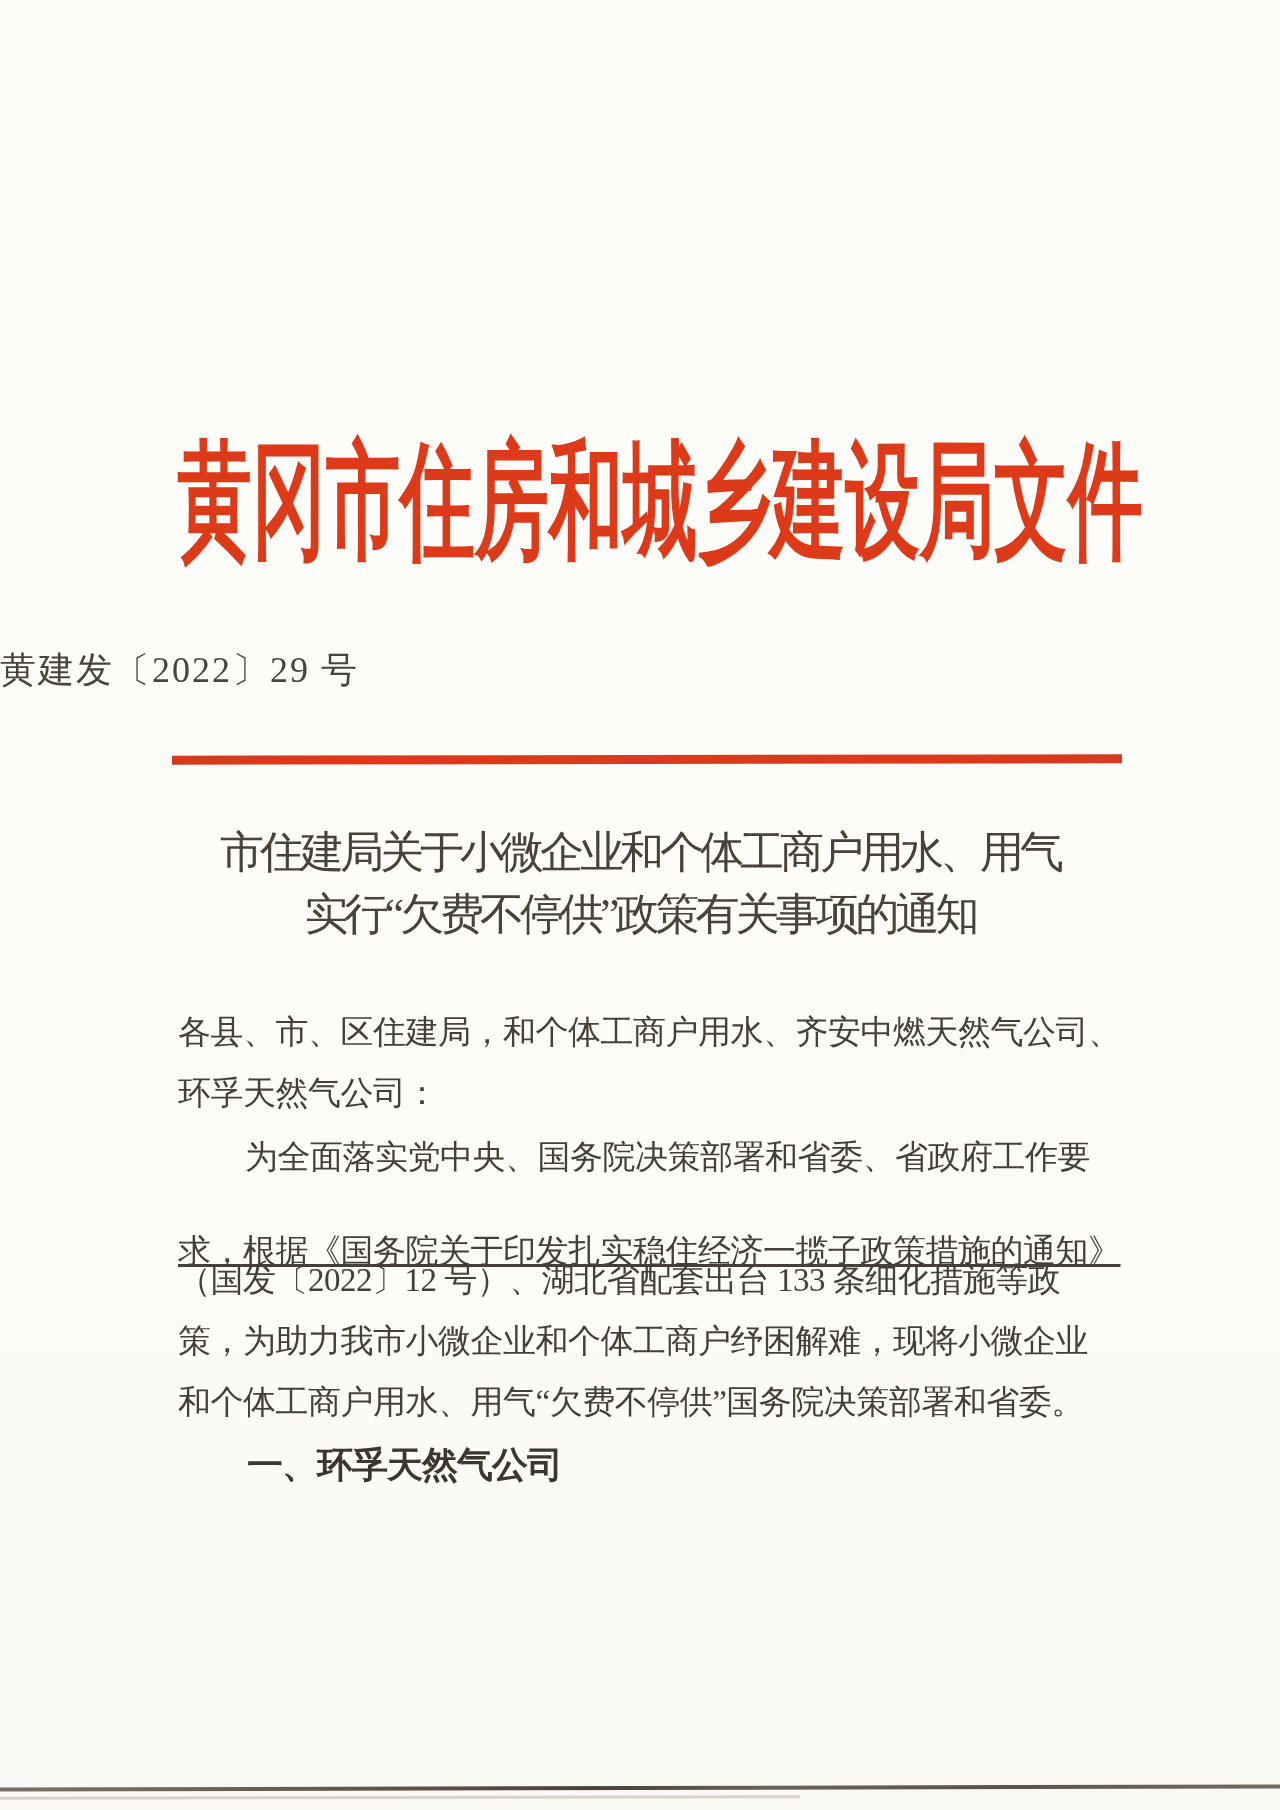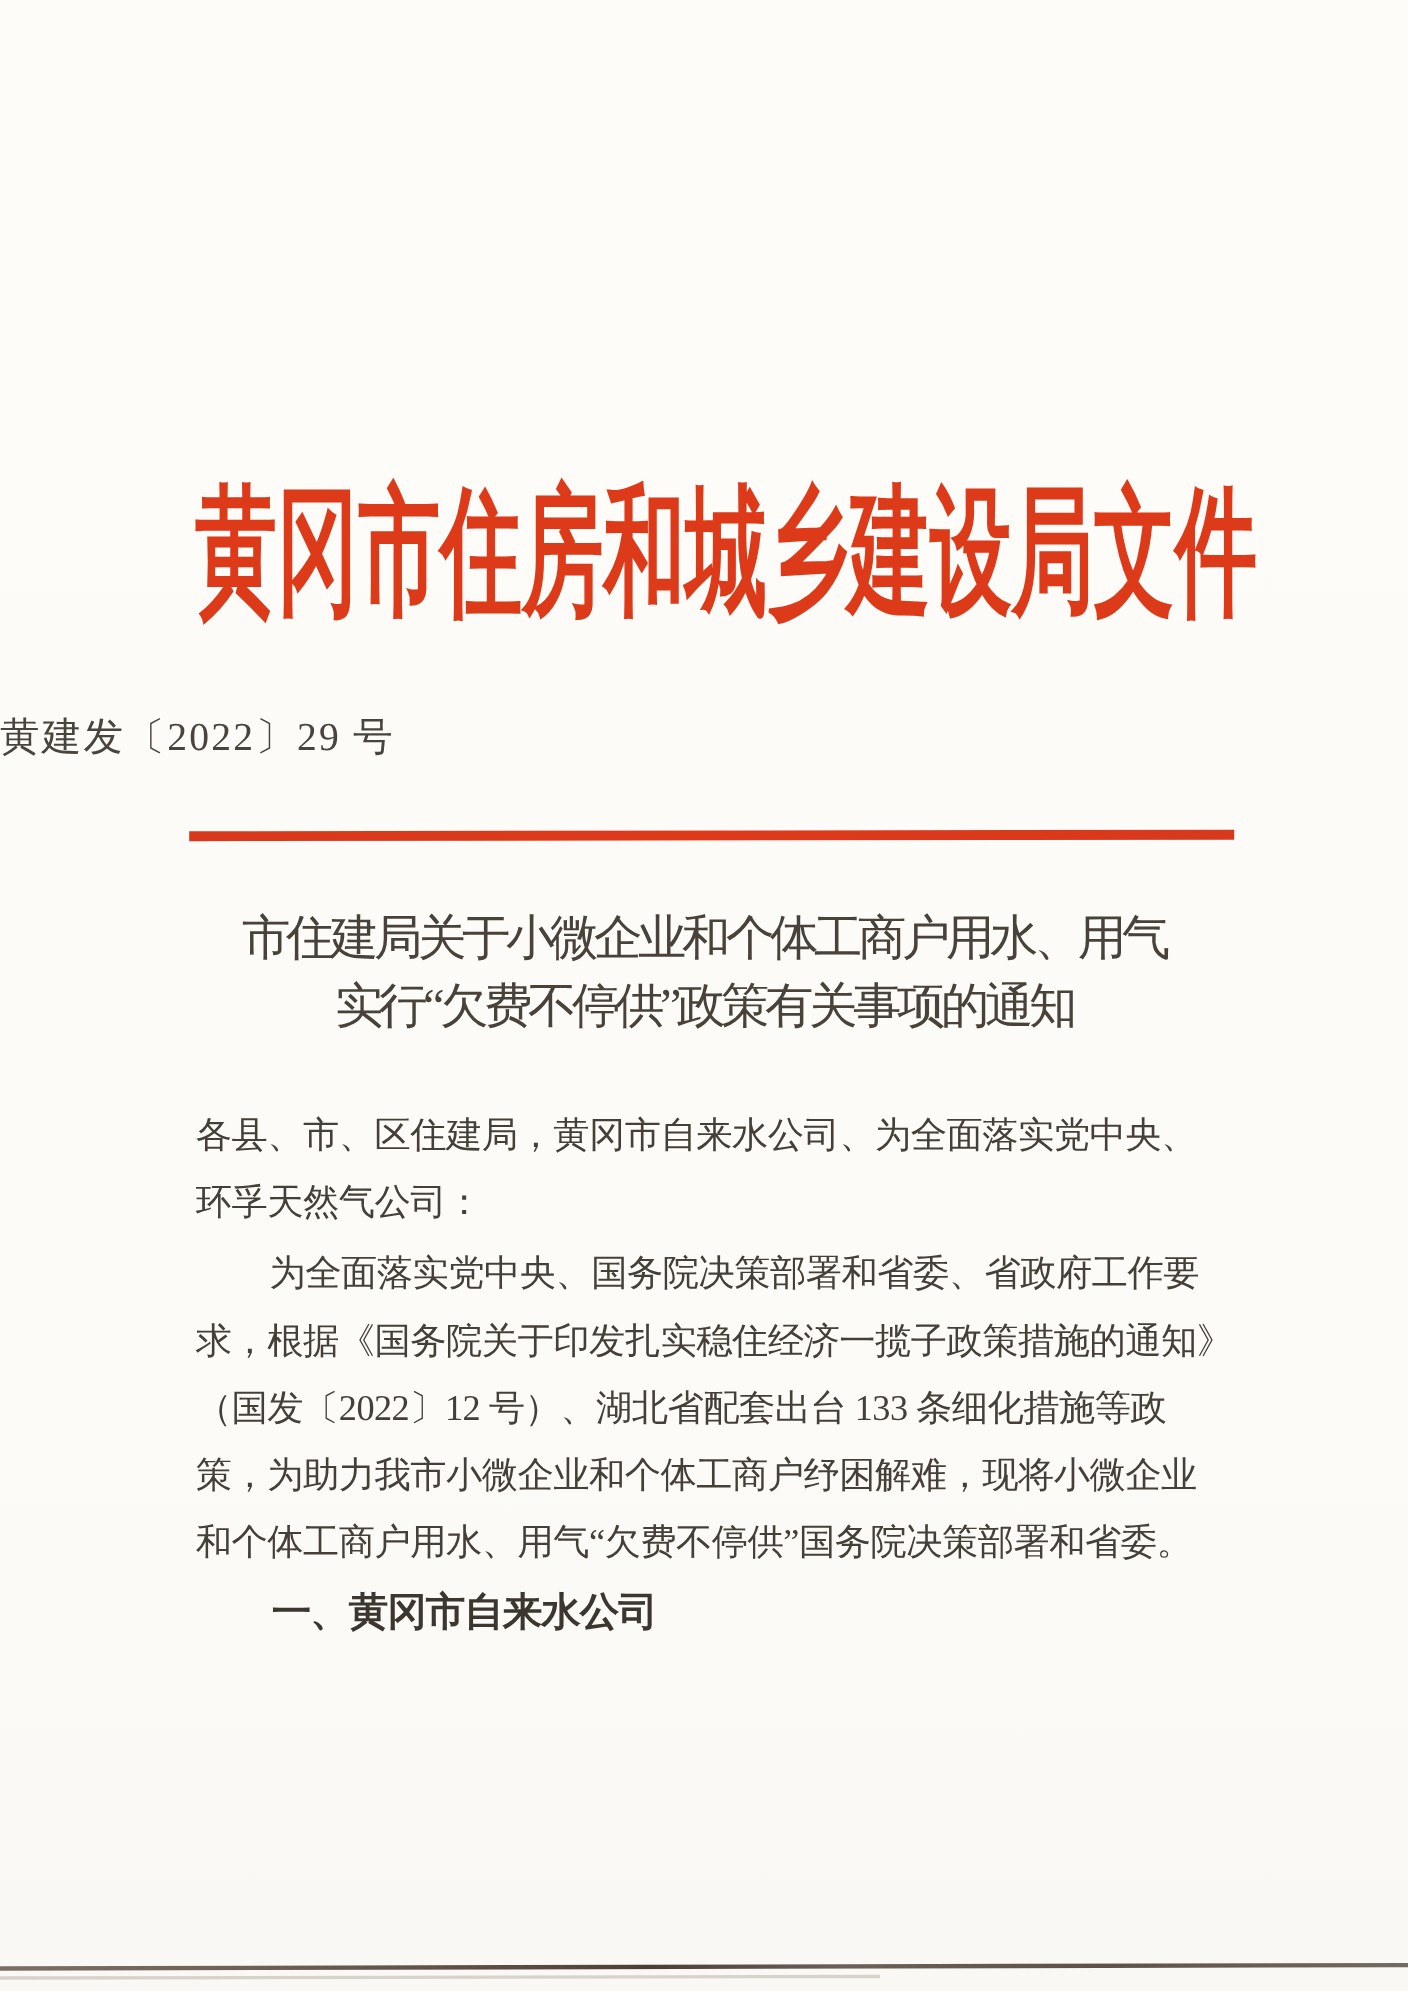--- a/index.html
+++ b/index.html
@@ -82,21 +82,21 @@
     left: 178px;
     font-size: 33px;
     letter-spacing: -0.5px;
     color: #453f39;
     white-space: nowrap;
     font-family: "Liberation Serif", "DejaVu Serif", serif;
   }
   .sal-1 { top: 1010px; }
   .sal-2 { top: 1071px; }
   .par-1 { top: 1135px; left: 245px; }
-  .par-2 { top: 1197px; }
+  .par-2 { top: 1229px; text-decoration: underline; }
   .par-3 { top: 1258px; }
   .par-4 { top: 1319px; }
   .par-5 { top: 1380px; }
 
   .section-heading {
     position: absolute;
     top: 1441px;
     left: 247px;
     font-size: 36px;
     font-weight: bold;
@@ -150,33 +150,33 @@
 
   <div class="doc-number">黄建发〔2022〕29 号</div>
 
   <div class="red-divider"></div>
 
   <div class="notice-title">
     <div>市住建局关于小微企业和个体工商户用水、用气</div>
     <div>实行“欠费不停供”政策有关事项的通知</div>
   </div>
 
-  <div class="body-line sal-1">各县、市、区住建局，黄冈市自来水公司、为全面落实党中央、</div>
+  <div class="body-line sal-1">各县、市、区住建局，和个体工商户用水、齐安中燃天然气公司、</div>
 
   <div class="body-line sal-2">环孚天然气公司：</div>
 
   <div class="body-line par-1">为全面落实党中央、国务院决策部署和省委、省政府工作要</div>
 
   <div class="body-line par-2">求，根据《国务院关于印发扎实稳住经济一揽子政策措施的通知》</div>
 
   <div class="body-line par-3">（国发〔2022〕12 号）、湖北省配套出台 133 条细化措施等政</div>
 
   <div class="body-line par-4">策，为助力我市小微企业和个体工商户纾困解难，现将小微企业</div>
 
   <div class="body-line par-5">和个体工商户用水、用气“欠费不停供”国务院决策部署和省委。</div>
 
-  <div class="section-heading">一、黄冈市自来水公司</div>
+  <div class="section-heading">一、环孚天然气公司</div>
 
   <div class="scan-bottom-strip"></div>
   <div class="scan-edge-dark"></div>
   <div class="scan-edge-light"></div>
 
 </div>
 
 </body></html>

